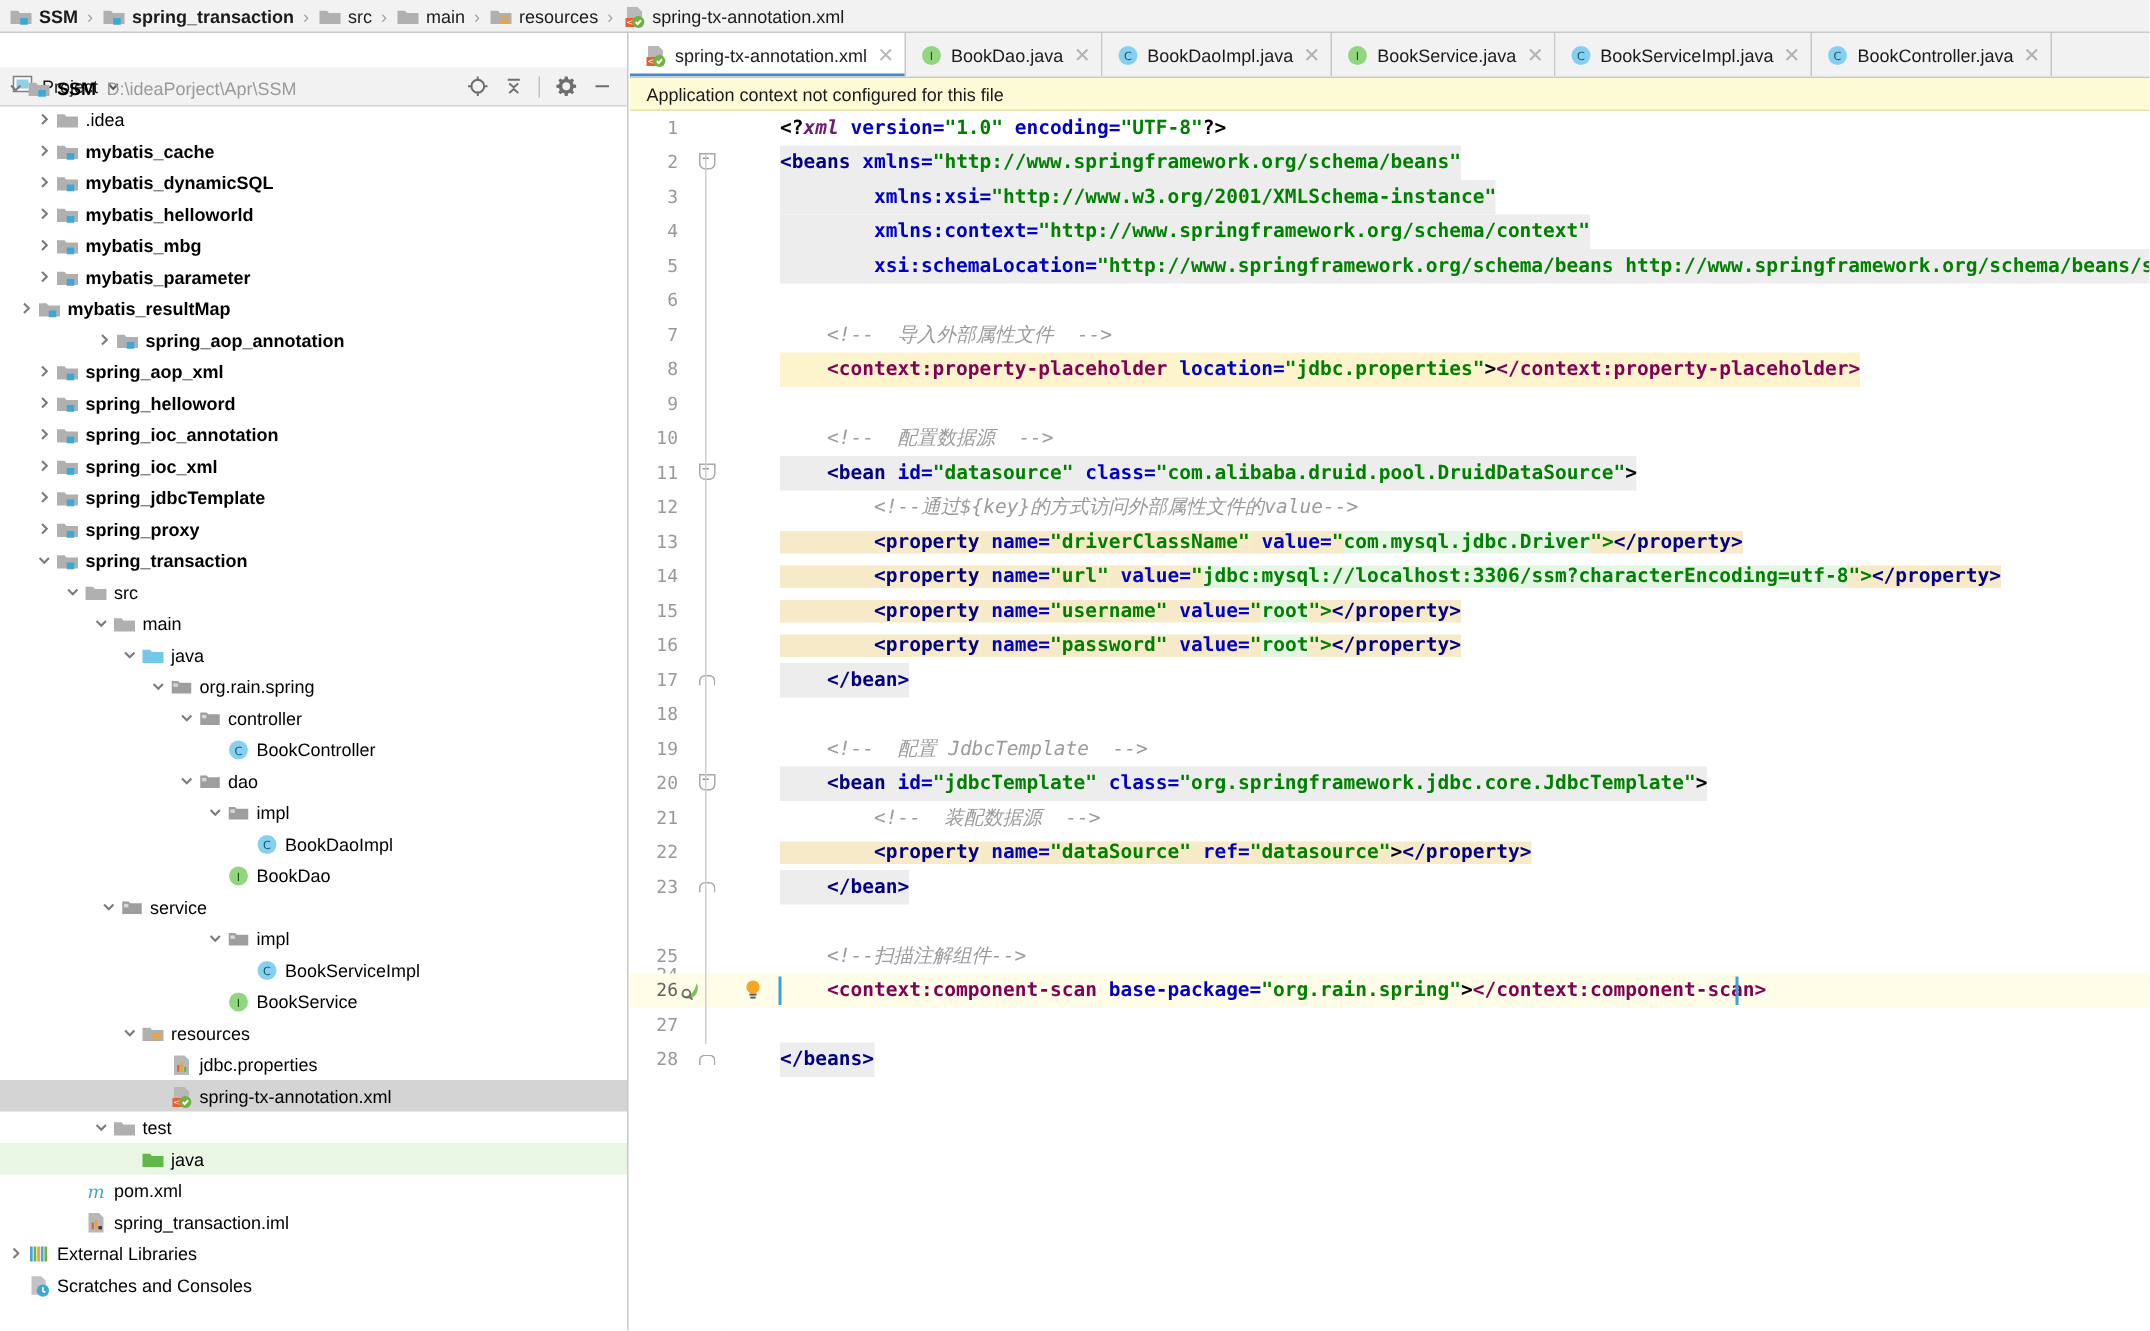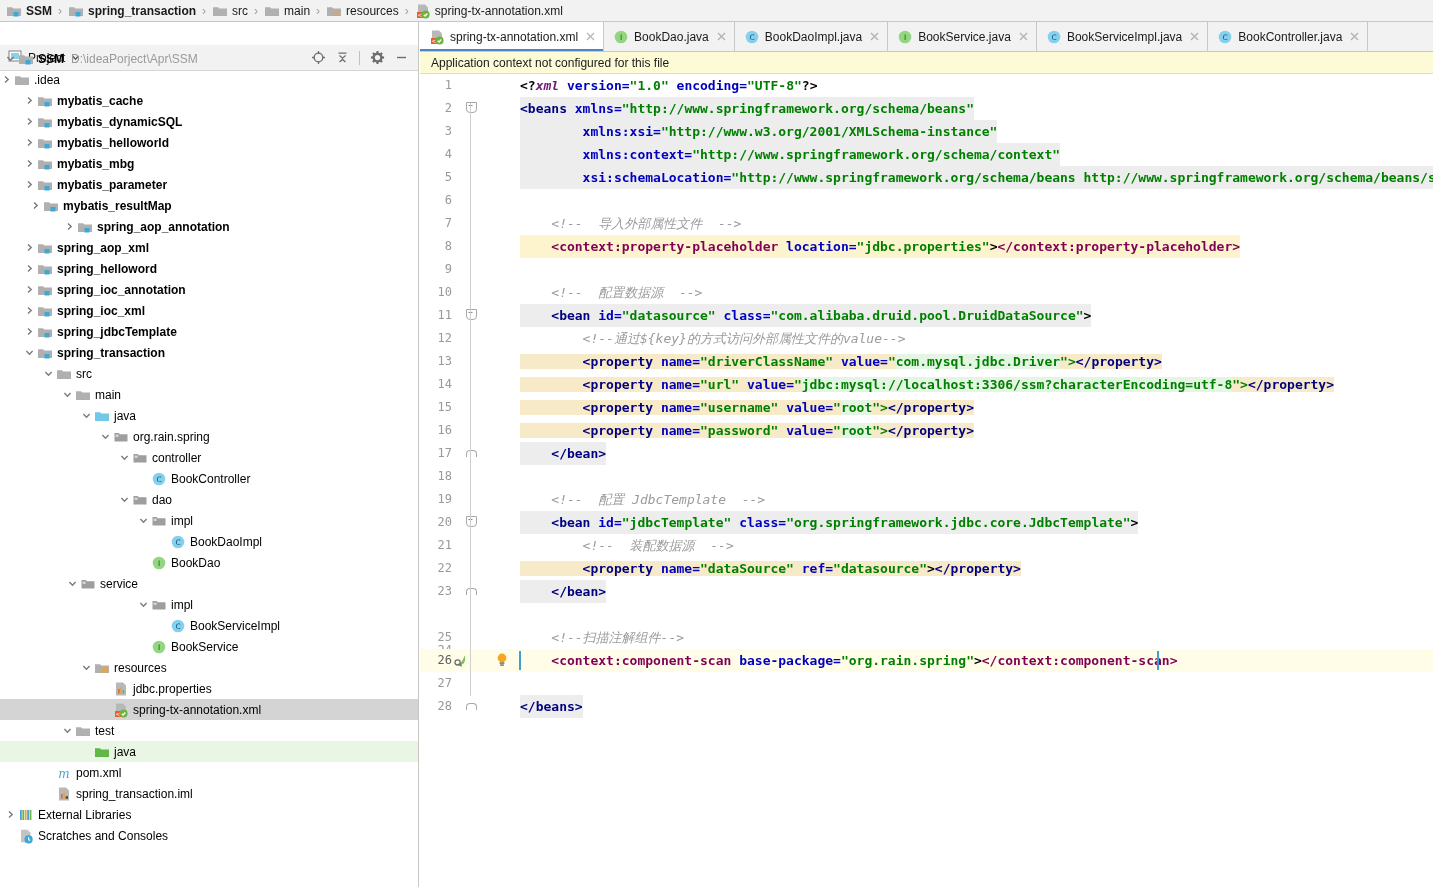--- a/index.html
+++ b/index.html
@@ -229,21 +229,21 @@
           </span>
           <span class="ticon">
             <svg width="16" height="16" viewBox="0 0 16 16">
               <path d="M1 4.2h5l1.3 1.4H15v7.4H1z" fill="#b0b0b0"></path>
               <rect x="7.5" y="9" width="5" height="4.5" fill="#3aa9d8"></rect>
             </svg>
           </span>
           <span class="tlabel b">SSM</span>
           <span class="tpath">D:\ideaPorject\Apr\SSM</span>
         </div>
-        <div class="row" style="">
+        <div class="row" style="padding-left: 23px;">
           <span class="arrow">
             <svg width="9" height="9" viewBox="0 0 9 9">
               <path d="M3 1.4 L6.2 4.5 L3 7.6" fill="none" stroke="#7a7a7a" stroke-width="1.4"></path>
             </svg>
           </span>
           <span class="ticon">
             <svg width="16" height="16" viewBox="0 0 16 16">
               <path d="M1 4.2h5l1.3 1.4H15v7.4H1z" fill="#b0b0b0"></path>
             </svg>
           </span>
@@ -312,21 +312,21 @@
             </svg>
           </span>
           <span class="ticon">
             <svg width="16" height="16" viewBox="0 0 16 16">
               <path d="M1 4.2h5l1.3 1.4H15v7.4H1z" fill="#b0b0b0"></path>
               <rect x="7.5" y="9" width="5" height="4.5" fill="#3aa9d8"></rect>
             </svg>
           </span>
           <span class="tlabel b">mybatis_parameter</span>
         </div>
-        <div class="row" style="padding-left: 29px;">
+        <div class="row" style="padding-left: 11px;">
           <span class="arrow">
             <svg width="9" height="9" viewBox="0 0 9 9">
               <path d="M3 1.4 L6.2 4.5 L3 7.6" fill="none" stroke="#7a7a7a" stroke-width="1.4"></path>
             </svg>
           </span>
           <span class="ticon">
             <svg width="16" height="16" viewBox="0 0 16 16">
               <path d="M1 4.2h5l1.3 1.4H15v7.4H1z" fill="#b0b0b0"></path>
               <rect x="7.5" y="9" width="5" height="4.5" fill="#3aa9d8"></rect>
             </svg>
@@ -409,20 +409,34 @@
               <path d="M3 1.4 L6.2 4.5 L3 7.6" fill="none" stroke="#7a7a7a" stroke-width="1.4"></path>
             </svg>
           </span>
           <span class="ticon">
             <svg width="16" height="16" viewBox="0 0 16 16">
               <path d="M1 4.2h5l1.3 1.4H15v7.4H1z" fill="#b0b0b0"></path>
               <rect x="7.5" y="9" width="5" height="4.5" fill="#3aa9d8"></rect>
             </svg>
           </span>
           <span class="tlabel b">spring_jdbcTemplate</span>
+        </div>
+        <div class="row" style="padding-left: 23px;">
+          <span class="arrow">
+            <svg width="9" height="9" viewBox="0 0 9 9">
+              <path d="M3 1.4 L6.2 4.5 L3 7.6" fill="none" stroke="#7a7a7a" stroke-width="1.4"></path>
+            </svg>
+          </span>
+          <span class="ticon">
+            <svg width="16" height="16" viewBox="0 0 16 16">
+              <path d="M1 4.2h5l1.3 1.4H15v7.4H1z" fill="#b0b0b0"></path>
+              <rect x="7.5" y="9" width="5" height="4.5" fill="#3aa9d8"></rect>
+            </svg>
+          </span>
+          <span class="tlabel b">spring_proxy</span>
         </div>
         <div class="row" style="padding-left: 23px;">
           <span class="arrow">
             <svg width="9" height="9" viewBox="0 0 9 9">
               <path d="M1.4 3 L4.5 6.2 L7.6 3" fill="none" stroke="#7a7a7a" stroke-width="1.4"></path>
             </svg>
           </span>
           <span class="ticon">
             <svg width="16" height="16" viewBox="0 0 16 16">
               <path d="M1 4.2h5l1.3 1.4H15v7.4H1z" fill="#b0b0b0"></path>

